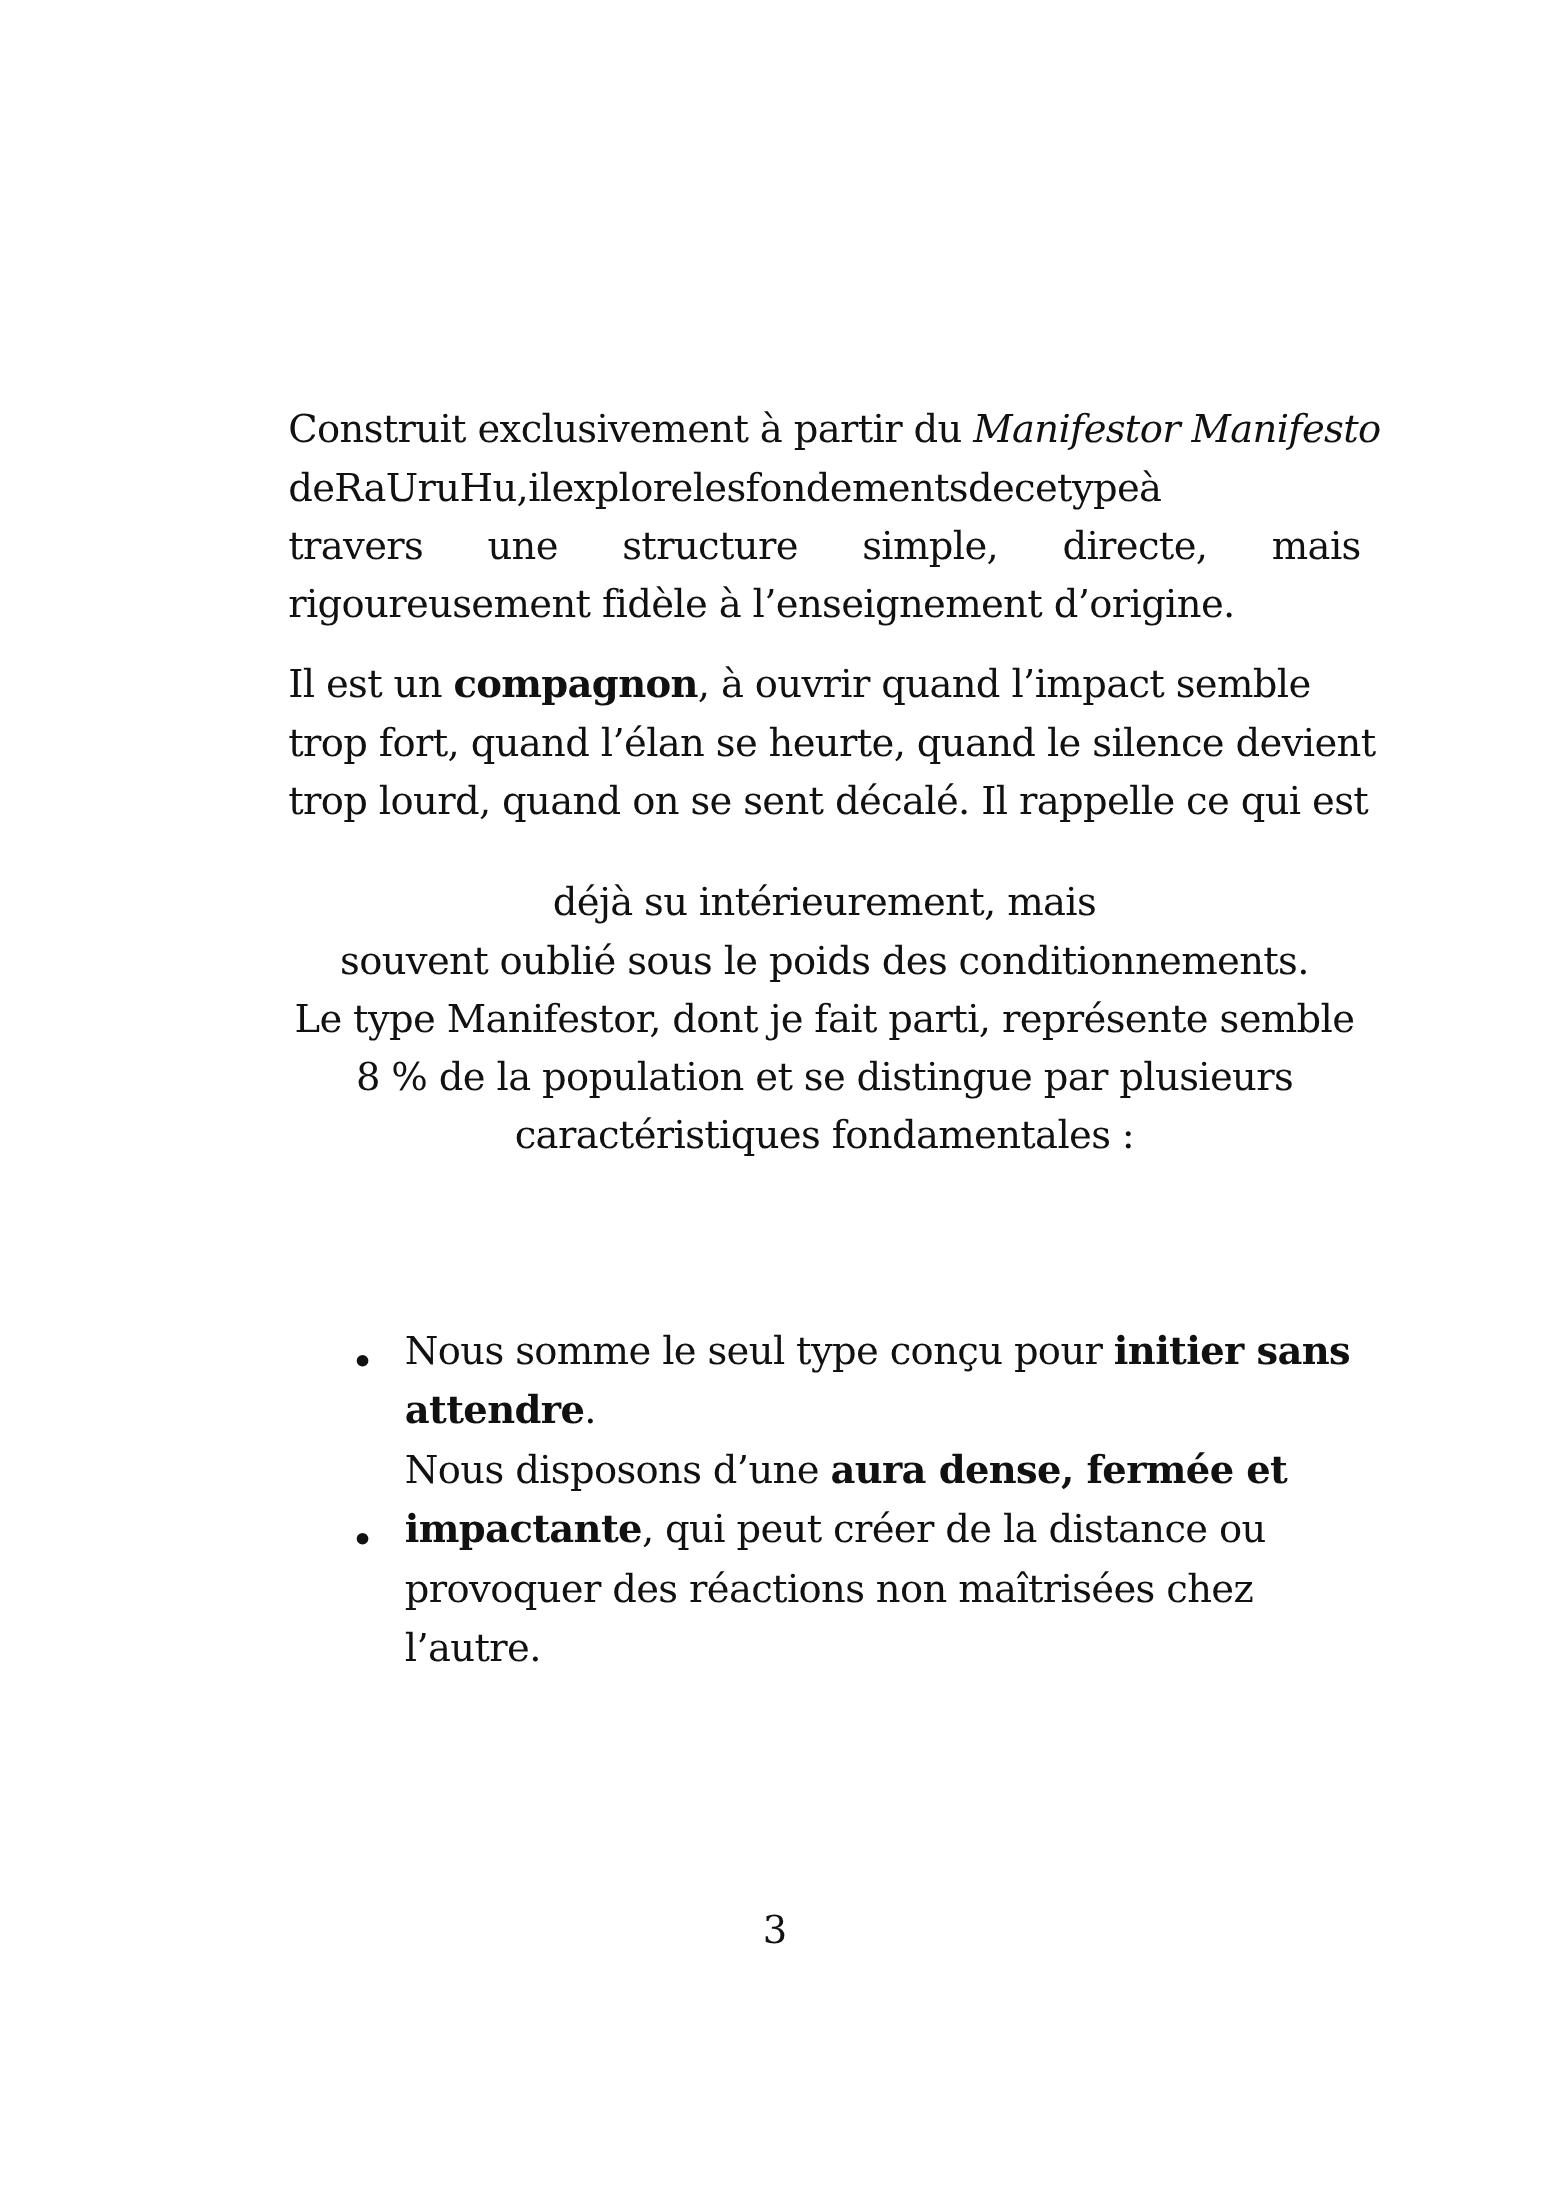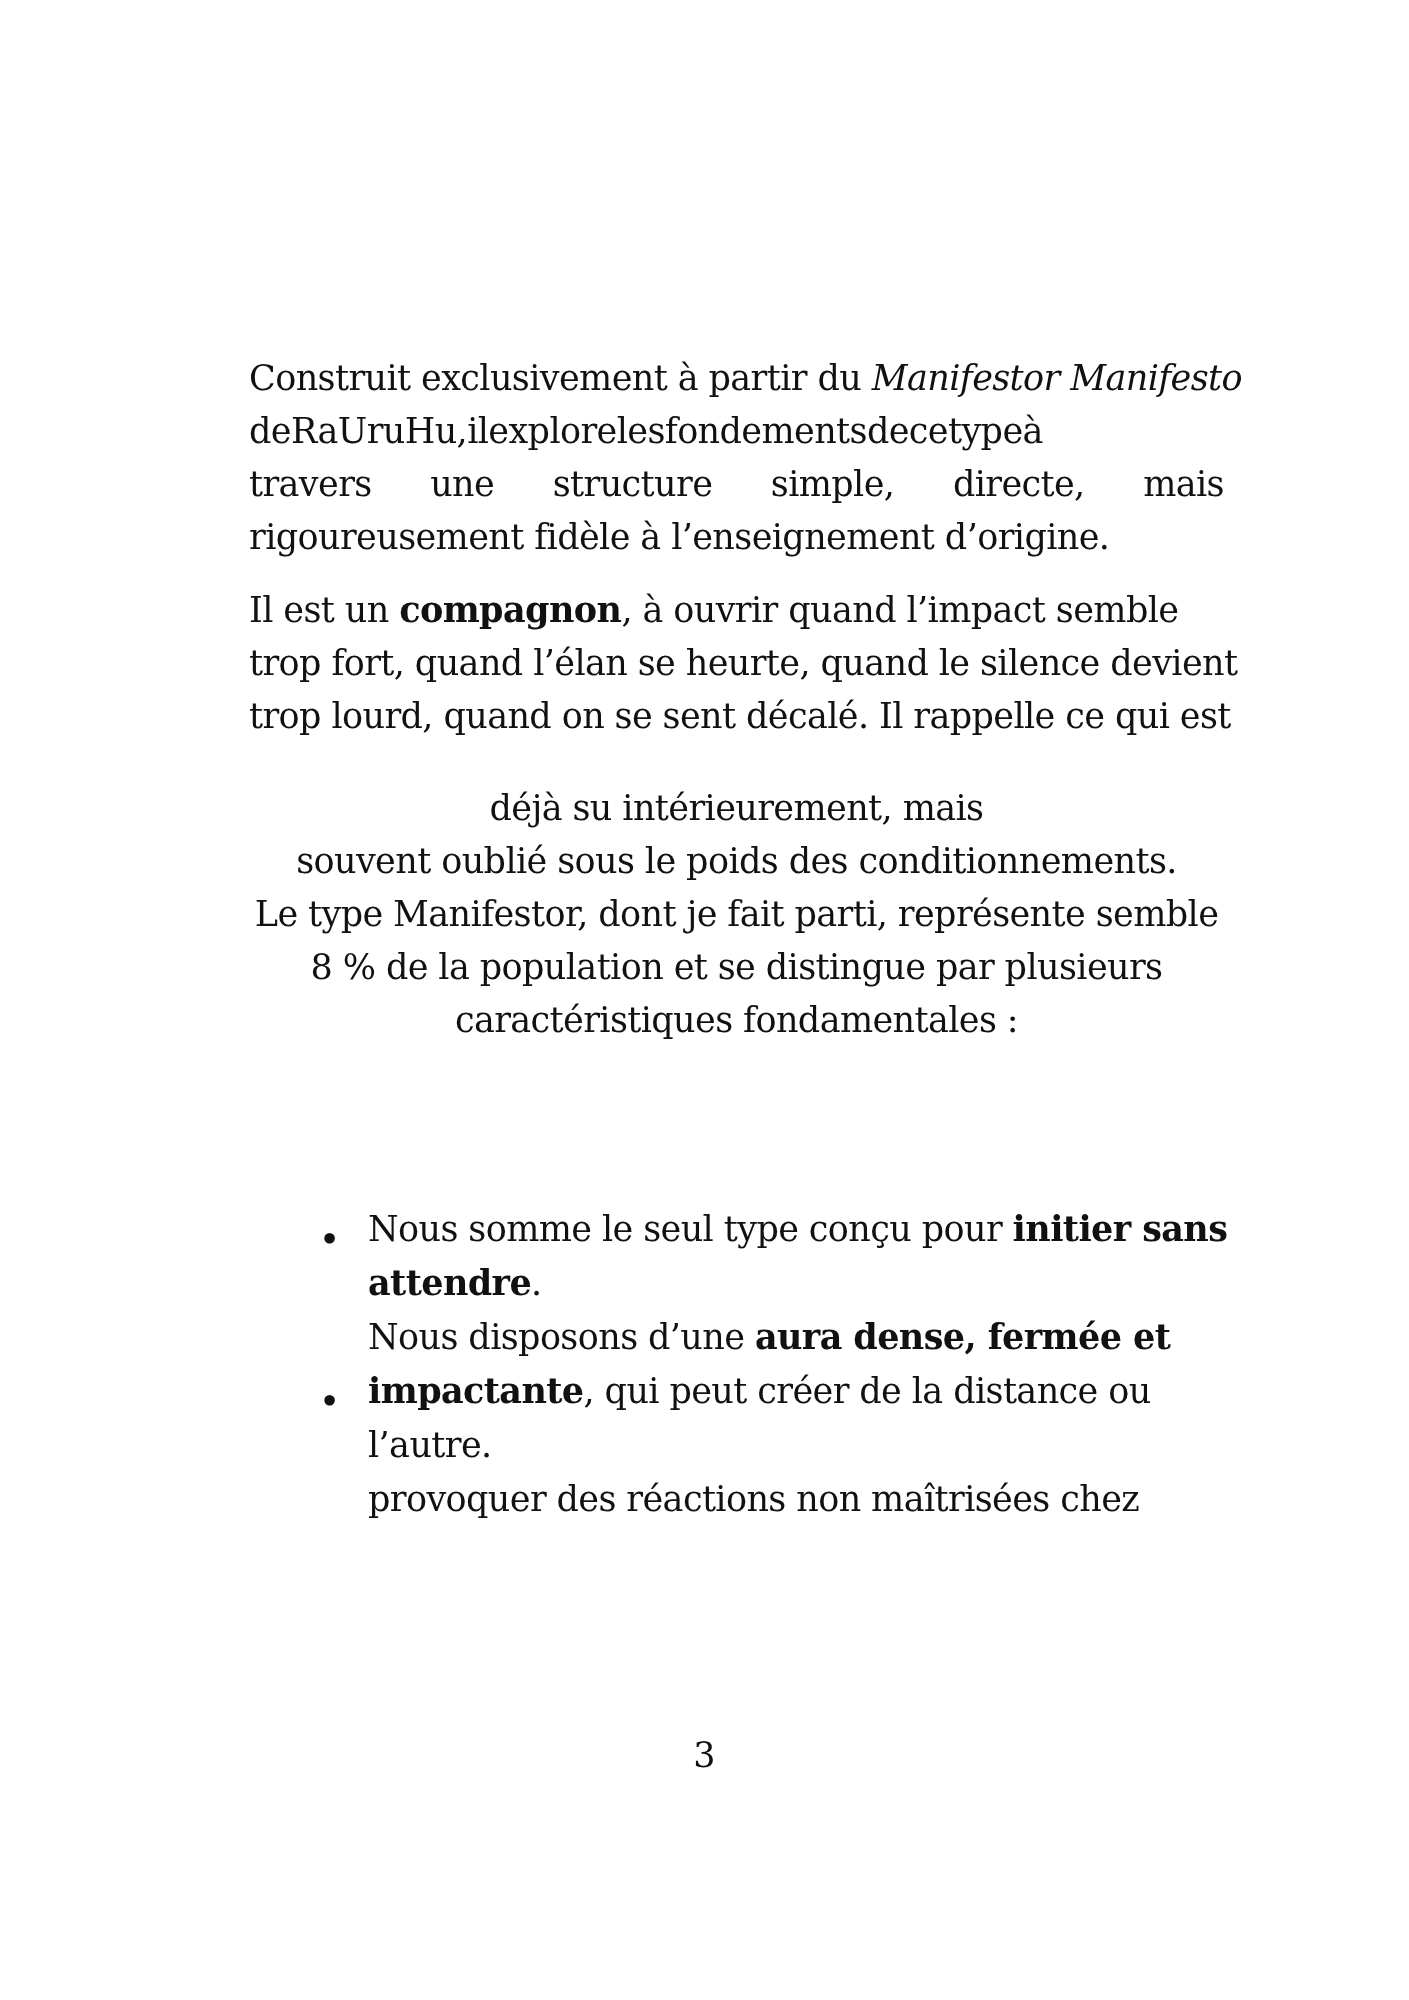--- a/index.html
+++ b/index.html
@@ -1,19 +1,19 @@
 <!DOCTYPE html>
 <html><head>
   <meta charset="utf-8">
   <style>
     html, body { margin: 0; padding: 0; background: #ffffff; }
     body { width: 1409px; height: 2000px; position: relative; overflow: hidden;
       font-family: "DejaVu Serif", "Liberation Serif", serif; color: #111111; }
     .page { position: absolute; left: 0; top: 0; width: 1409px; height: 2000px; }
-    .para { position: absolute; left: 249px; width: 975px; font-size: 35px; line-height: 53px; margin: 0; letter-spacing: -0.6px; }
+    .para { position: absolute; left: 249px; width: 975px; font-size: 35px; line-height: 53px; margin: 13px; letter-spacing: -0.6px; }
     .p1 { top: 352px; text-align: justify; text-align-last: left; }
     .p2 { top: 583px; }
     .p3 { top: 782px; text-align: center; }
     .line { display: block; white-space: nowrap; }
     .justify-line { display: flex; justify-content: space-between; white-space: nowrap; align-items: center; }
     .list { position: absolute; left: 320px; top: 1202px; width: 900px; font-size: 35px; line-height: 54px; letter-spacing: -0.6px; }
     .li { position: relative; padding-left: 48px; }
     .bullet { position: absolute; left: 0; font-weight: bold; font-size: 30px; }
     .b1 { top: 10px; }
     .pagenum { position: absolute; left: 0; width: 1409px; top: 1735px; text-align: center; font-size: 35px; }
@@ -69,19 +69,19 @@
   <div class="list">
     <div class="li">
       <span class="bullet b1">•</span>
       <span class="line"><span>Nous somme le seul type conçu pour </span><b>initier sans</b></span>
       <span class="line"><b>attendre</b><span>.</span></span>
     </div>
     <div class="li" style="position:relative;">
       <span class="bullet" style="top:64px;">•</span>
       <span class="line"><span>Nous disposons d’une </span><b>aura dense, fermée et</b></span>
       <span class="line"><b>impactante</b><span>, qui peut créer de la distance ou</span></span>
+      <span class="line">provoquer des réactions non maîtrisées chez</span>
       <span class="line">l’autre.</span>
-      <span class="line">provoquer des réactions non maîtrisées chez</span>
     </div>
   </div>
 
   <div class="pagenum">3</div>
 </div>
 
 </body></html>

